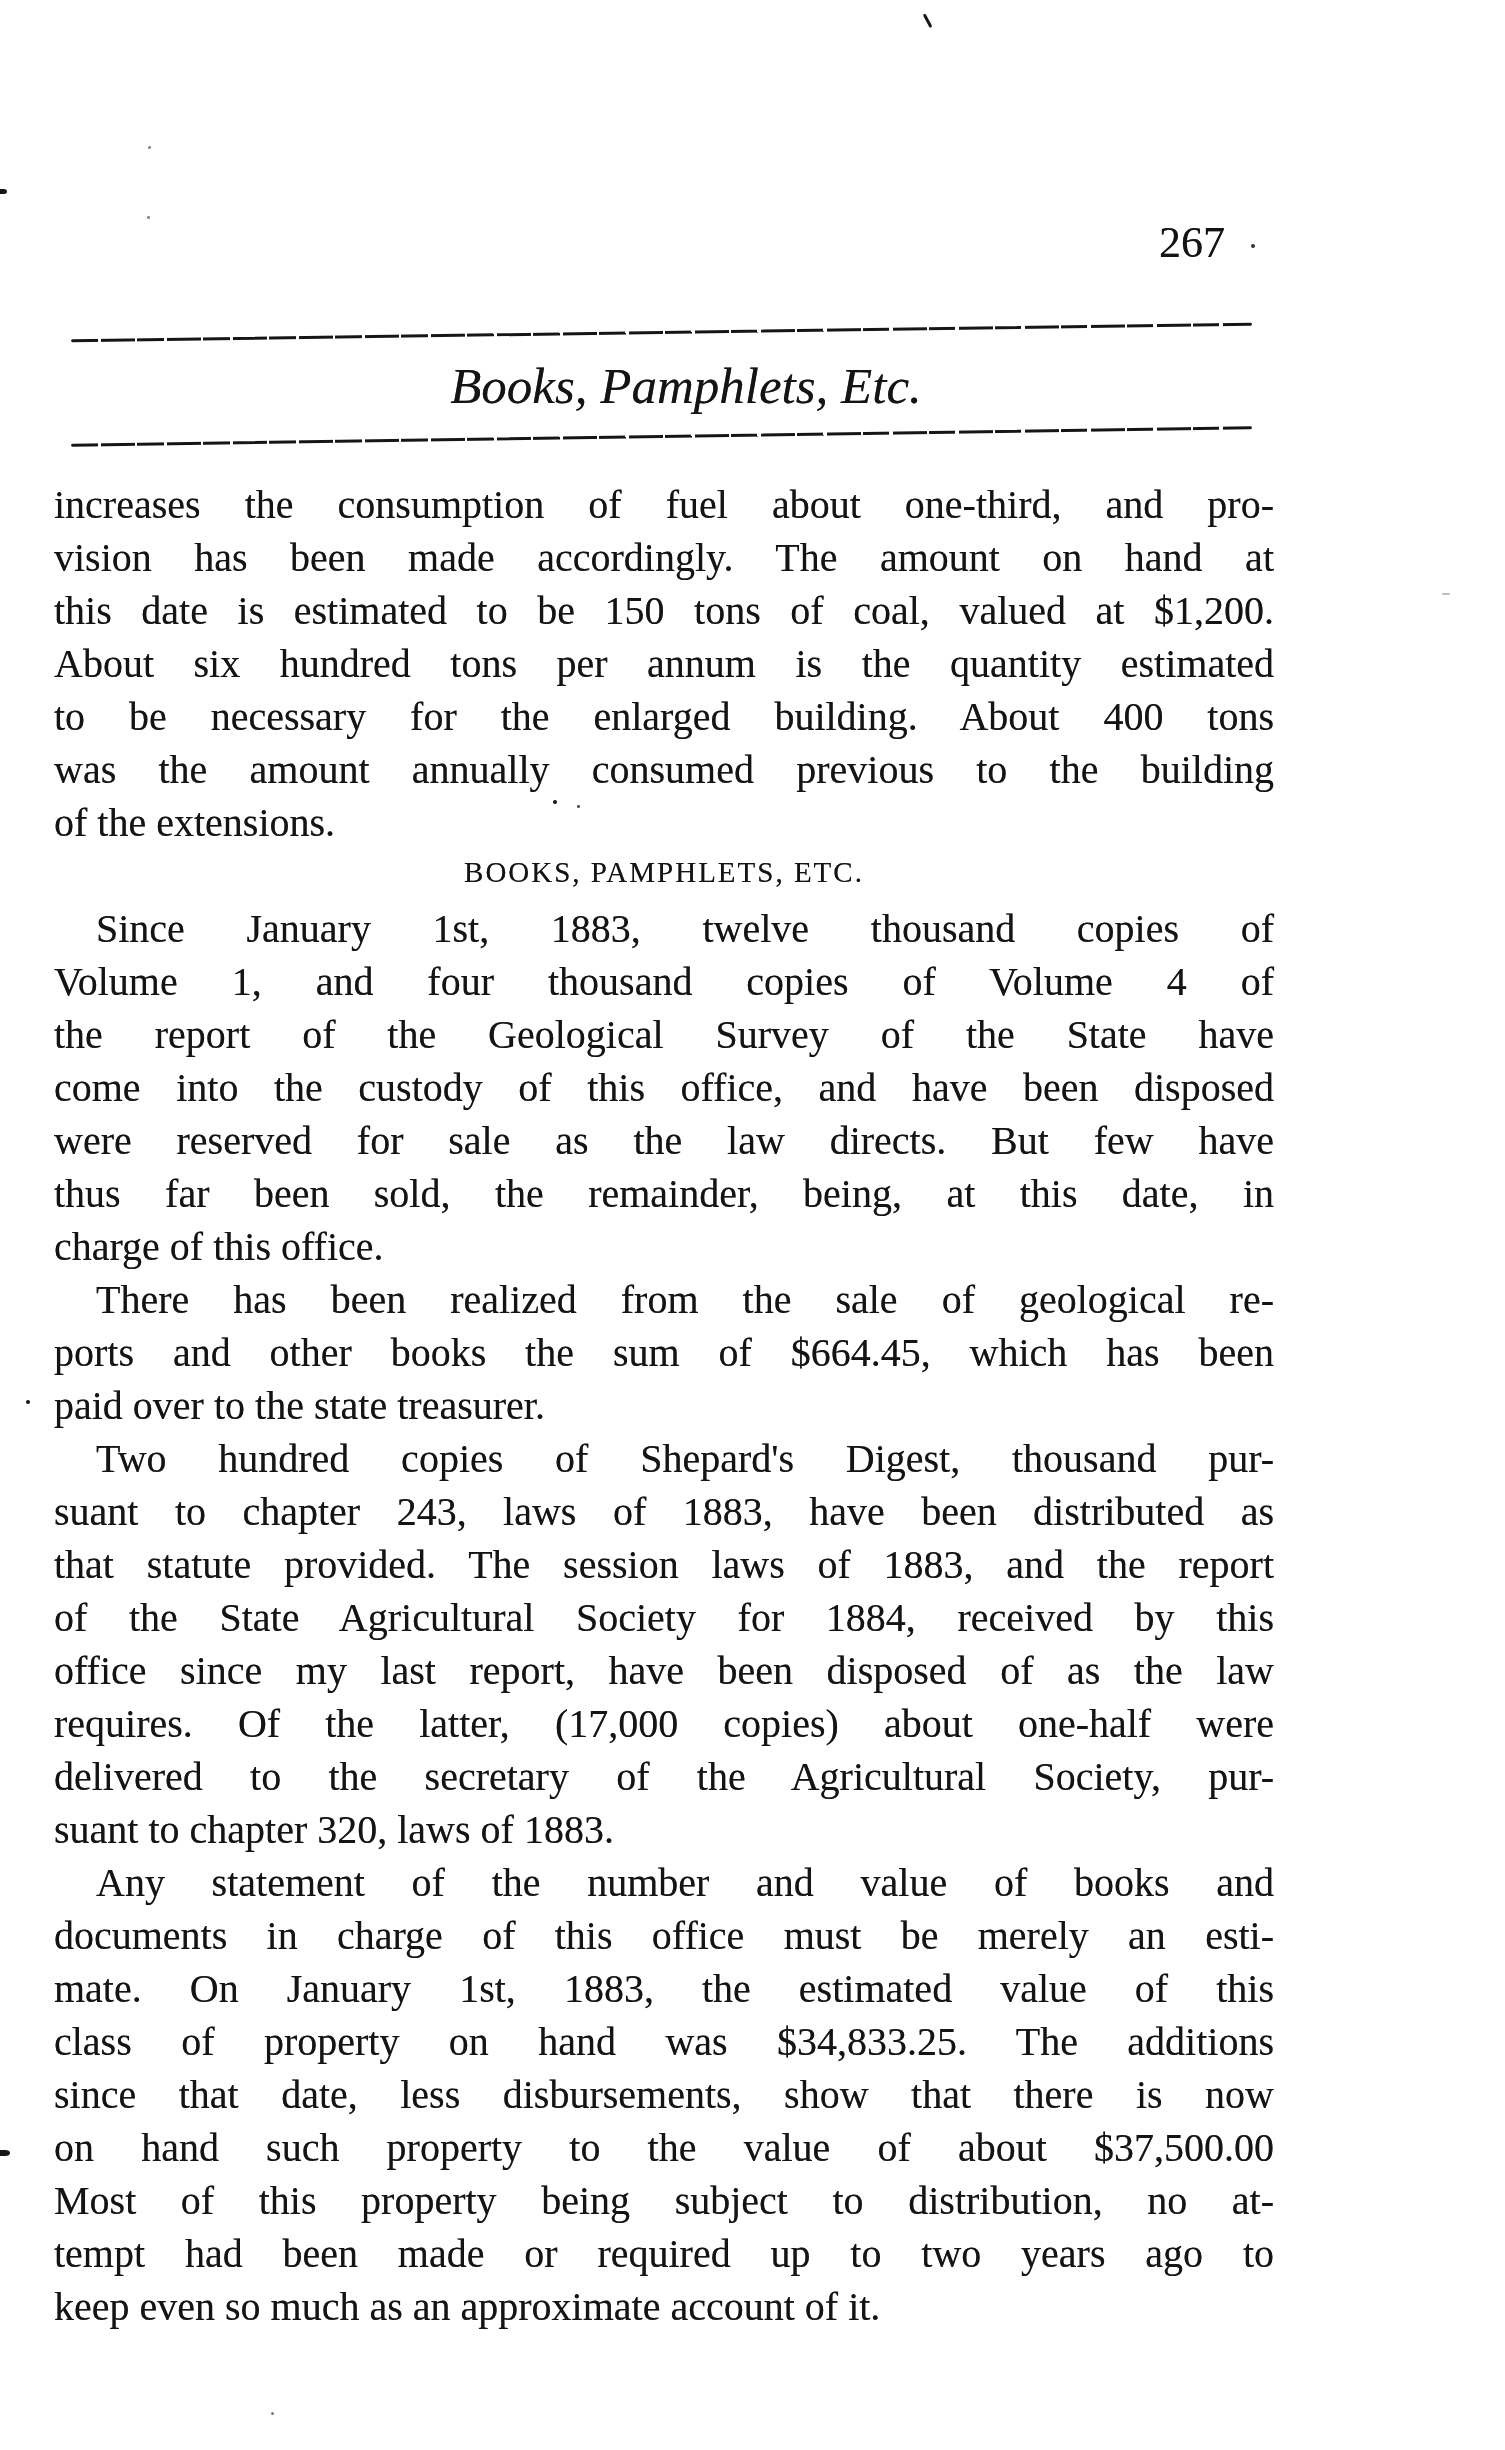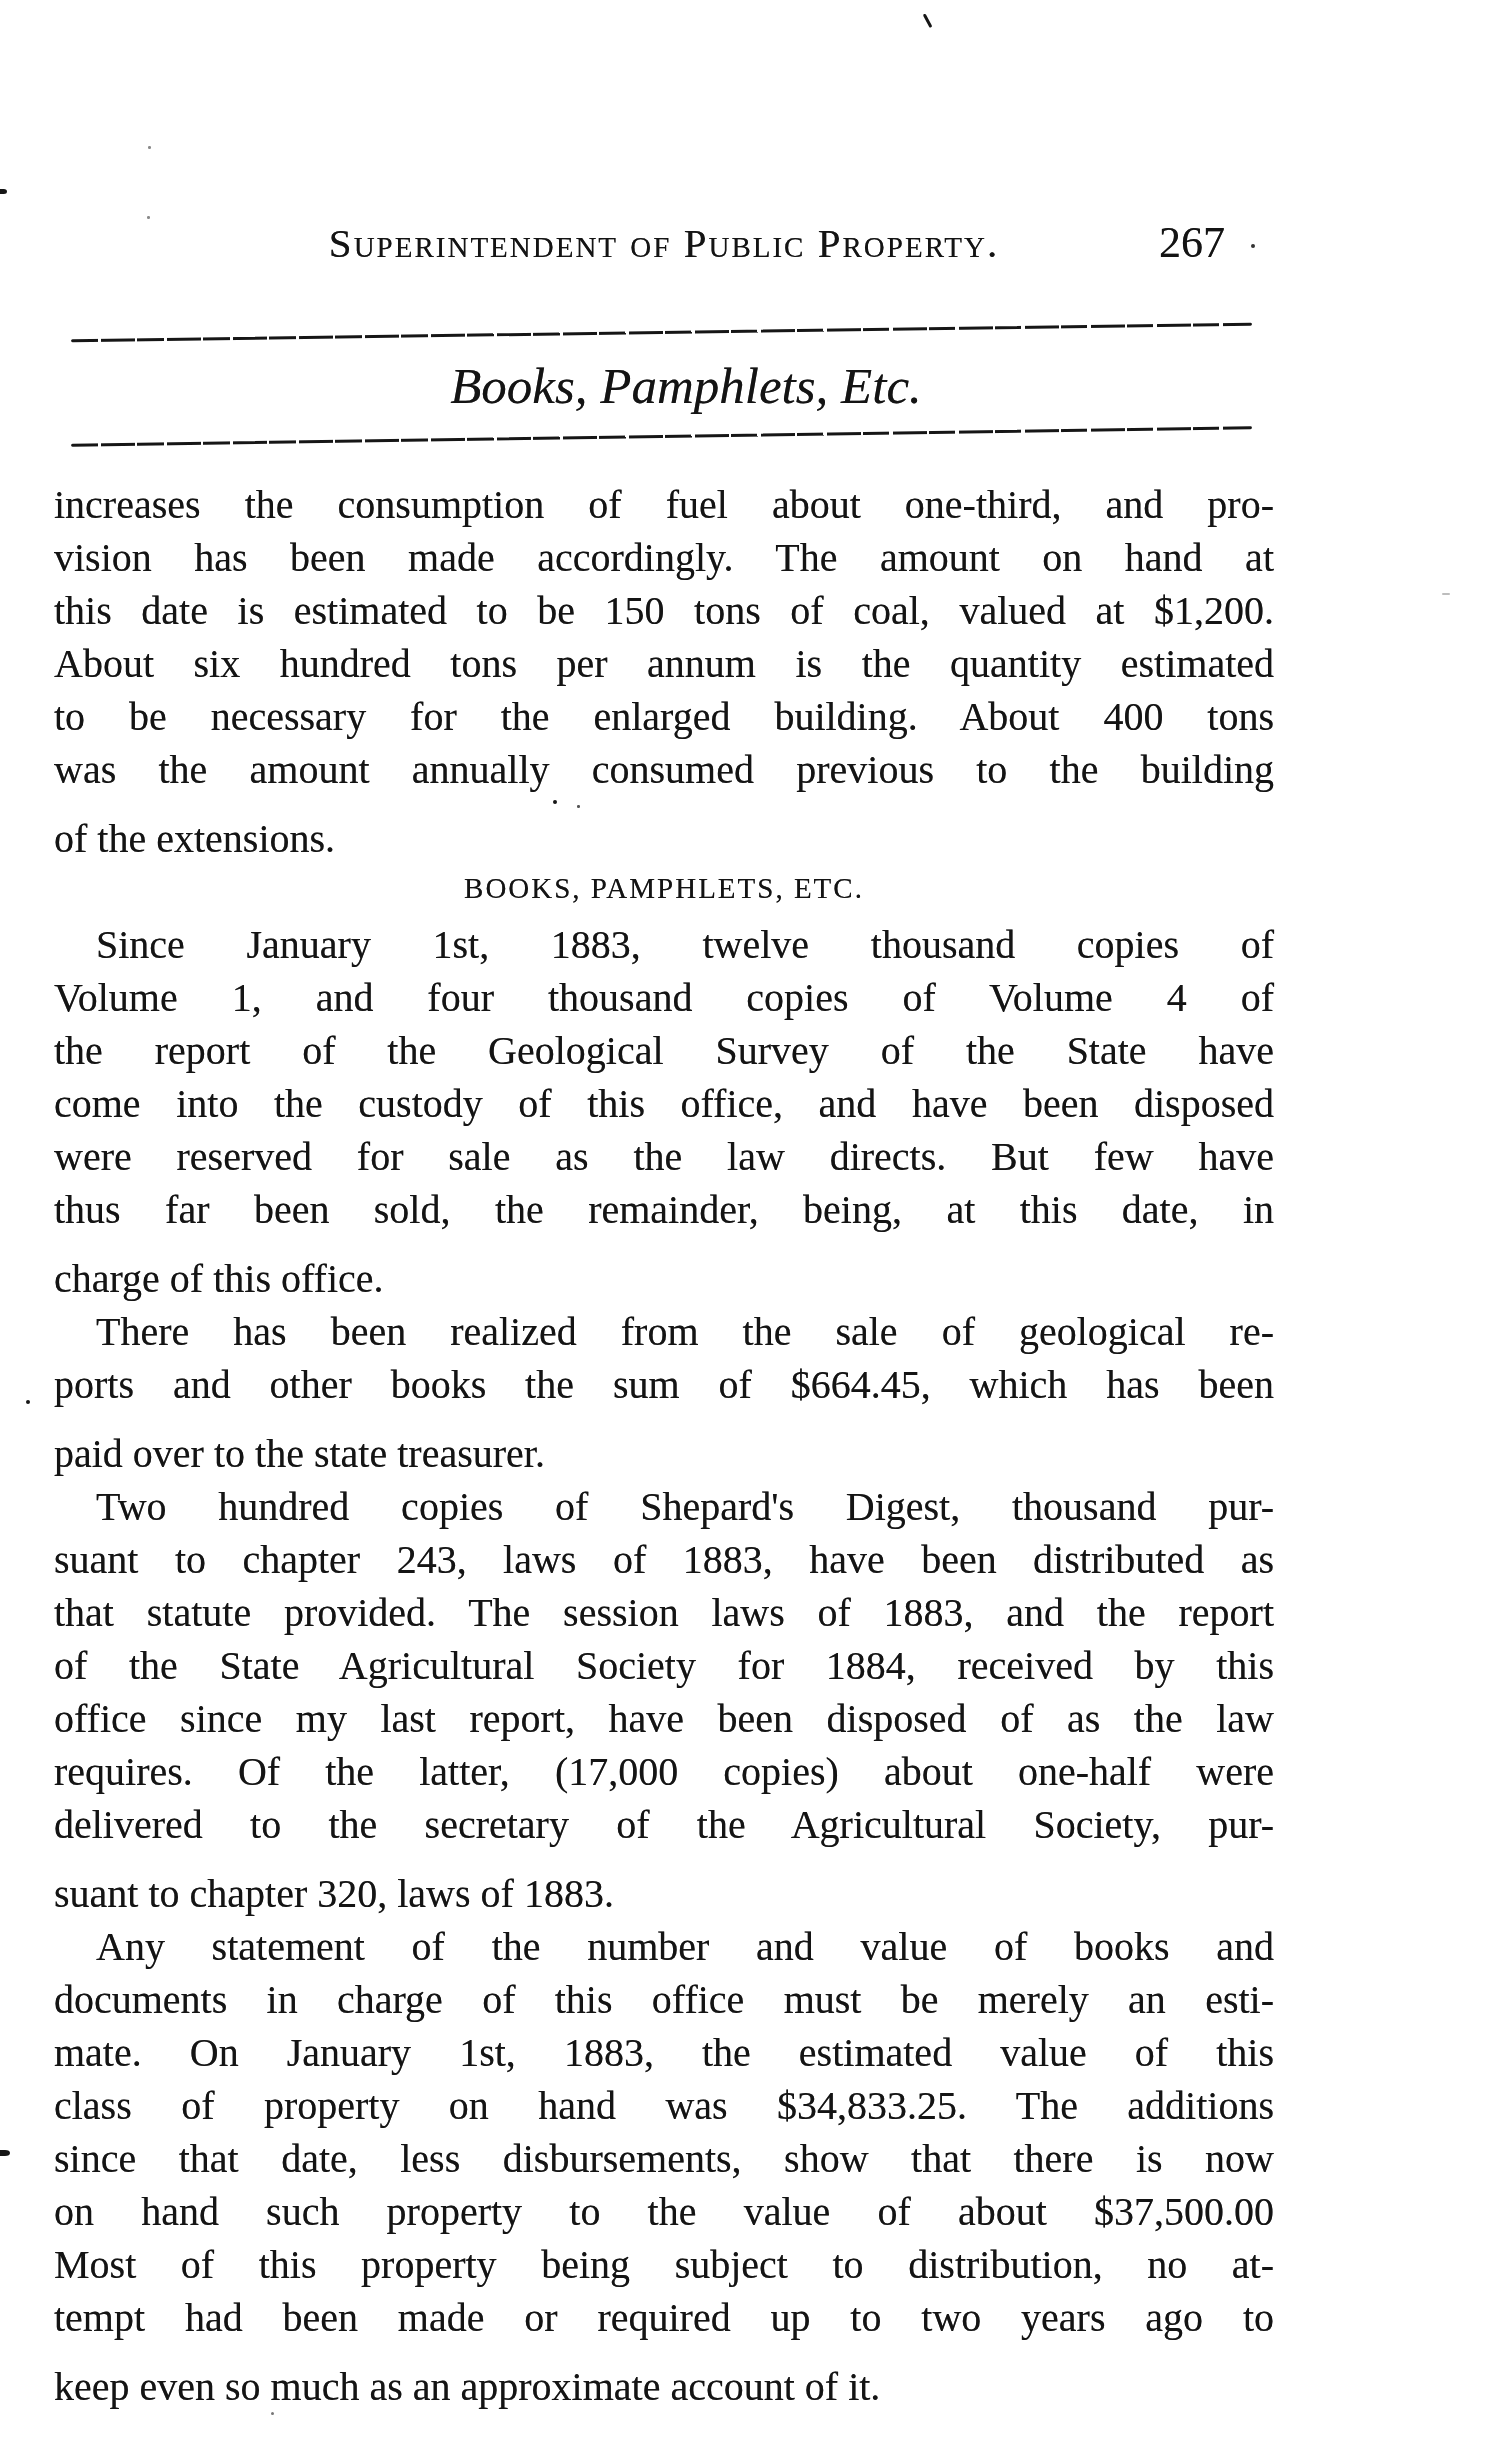--- a/index.html
+++ b/index.html
@@ -77,21 +77,21 @@
     font-size: 40px;
     line-height: 53px;
     text-shadow: 0 0 0.5px rgba(0,0,0,0.55);
   }
   .paragraph { margin: 0; font-family: Liberation Serif, serif; }
   .line {
     text-align: justify;
     text-align-last: justify;
     white-space: normal;
   }
-  .line.last { text-align-last: left; margin-top: 16px; }
+  .line.last { text-align-last: left; }
   .line.first { padding-left: 42px; }
   .section-heading {
     margin: 3.9px 0 9.8px 0;
     font-size: 29px;
     line-height: 39px;
     letter-spacing: 2px;
     text-align: center;
     text-shadow: 0 0 0.5px rgba(0,0,0,0.6);
   }
   
@@ -111,21 +111,20 @@
   .sp-faint-2 { left: 147px; top: 216px; width: 2.5px; height: 2.5px; background: #8a8a8a; }
   .sp-right-dash { left: 1442px; top: 593px; width: 7.8px; height: 2px; background: #bdbdbd; border-radius: 1px; }
   .sp-bot-1 { left: 271px; top: 2412px; width: 3.4px; height: 3.4px; background: #777; }
 </style>
 </head>
 <body>
 
 <div class="page">
 
   <div class="running-head">
-    <span class="running-title">Superintendent of Public Property.</span>
     <span class="page-number">267</span>
   </div>
 
   <div class="rule rule-top"></div>
 
   <div class="section-title">Books, Pamphlets, Etc.</div>
 
   <div class="rule rule-bottom"></div>
 
   <div class="body-text">

